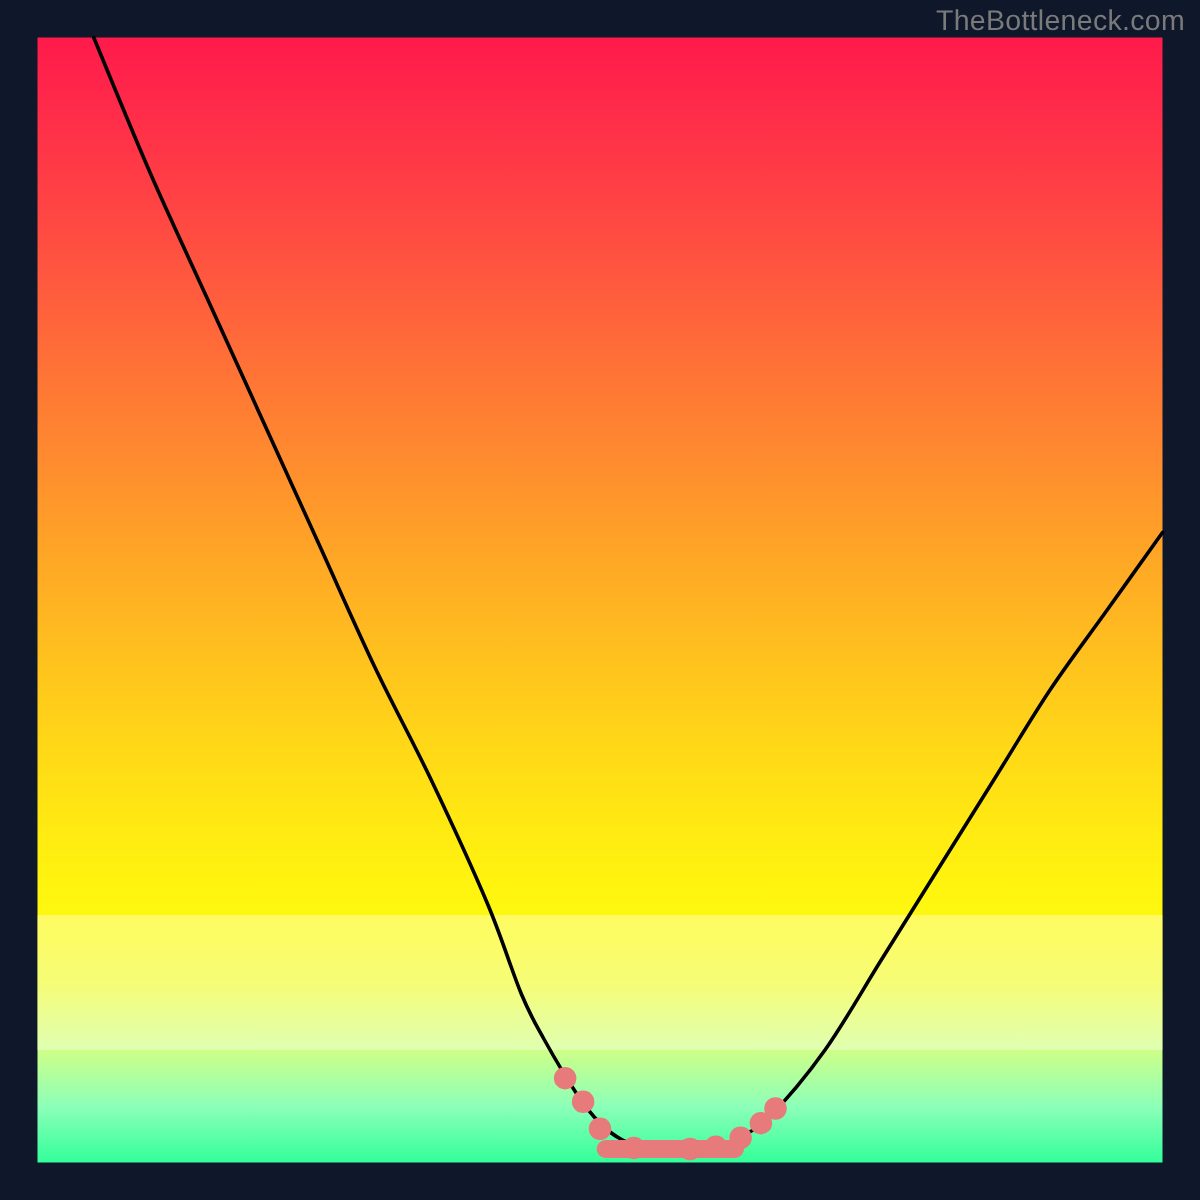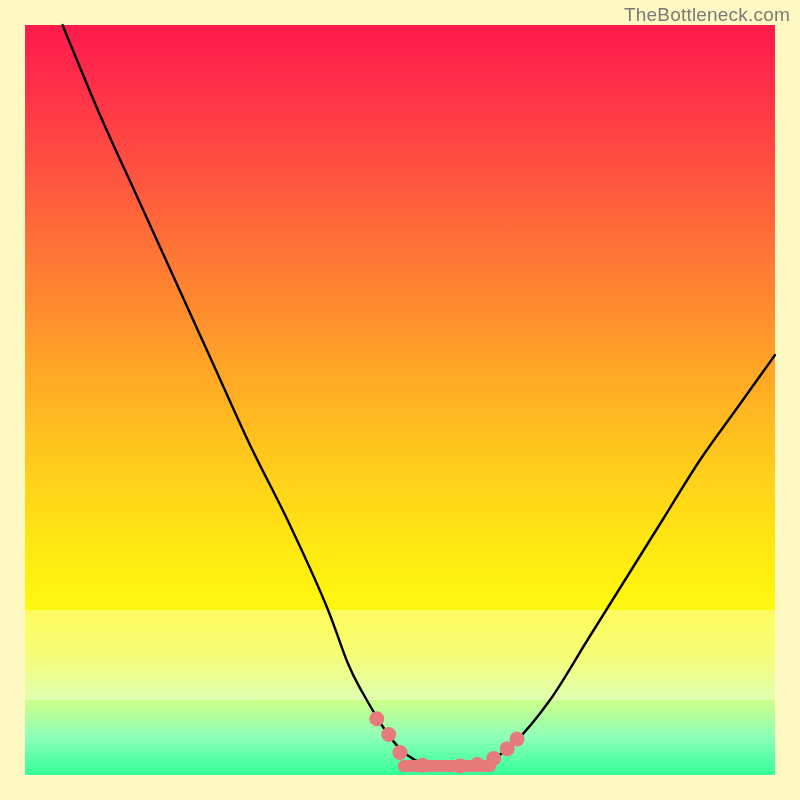--- a/index.html
+++ b/index.html
@@ -8,21 +8,21 @@
     width: 800px;
     height: 800px;
     overflow: hidden;
     background: #000;
     font-family: Arial, Helvetica, sans-serif;
   }
   .frame {
     position: relative;
     width: 800px;
     height: 800px;
-    background: #fef9c3;
+    background: #0f172a;
   }
   .plot {
     position: absolute;
     left: 25px;
     top: 25px;
     width: 750px;
     height: 750px;
     background: linear-gradient(to bottom,
       #ff1a4b 0%,
       #ff2a4a 6%,

